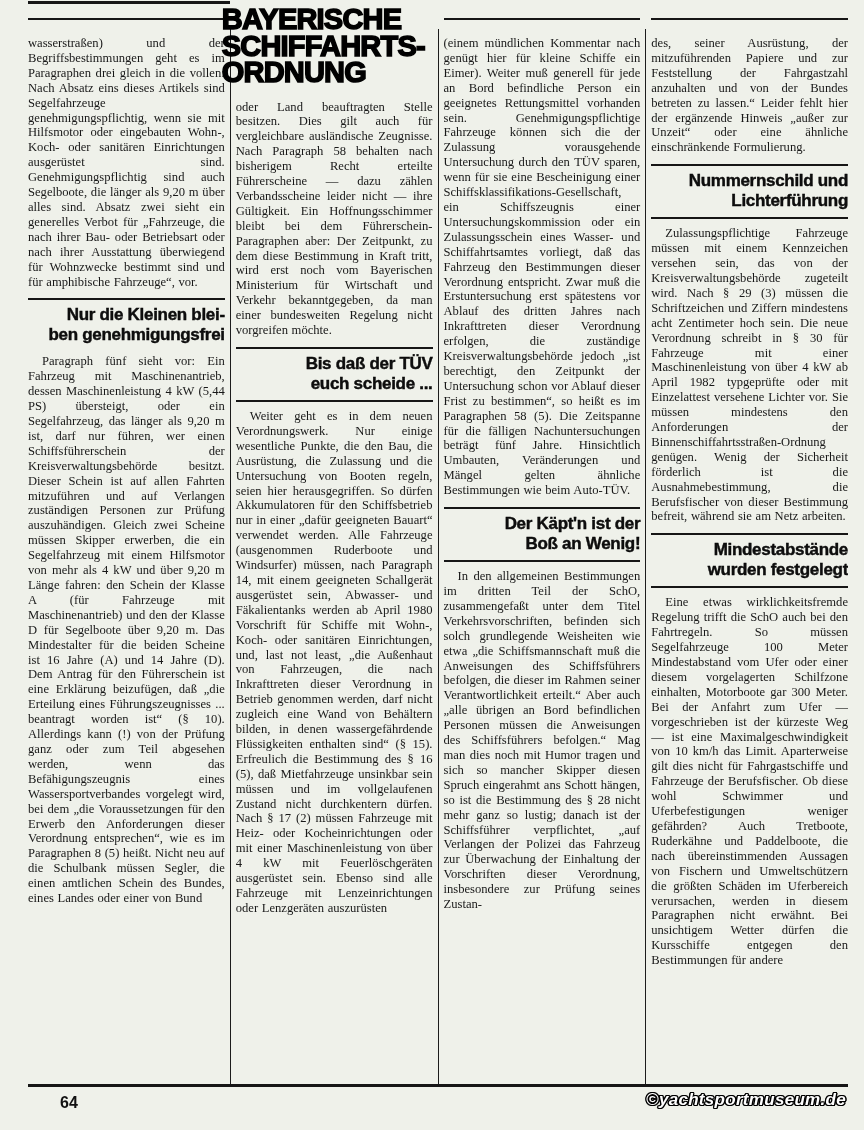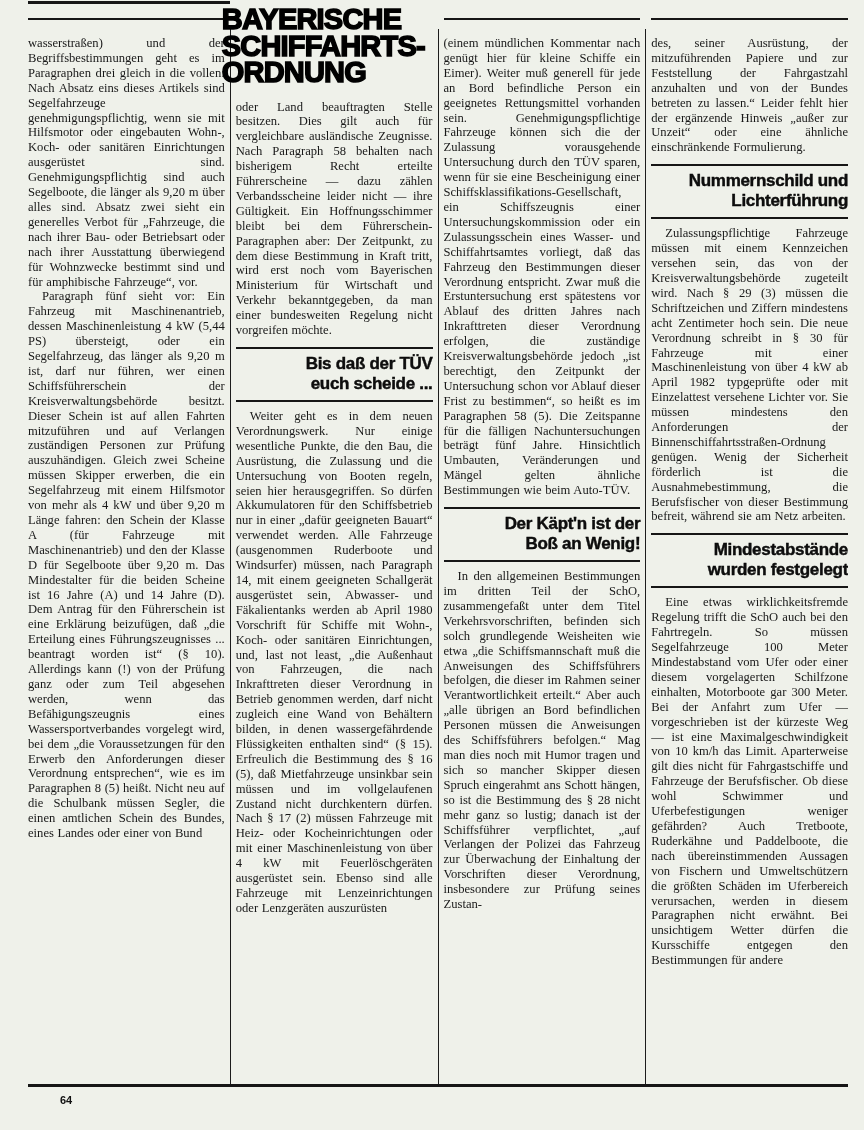--- a/index.html
+++ b/index.html
@@ -70,21 +70,21 @@
     margin: 9px 0 7px 0;
   }
   .xhead.no-bottom { border-bottom: none; padding-bottom: 2px; }
   .bottom-rule {
     position: absolute; left: 28px; top: 1084px;
     width: 820px; height: 2.5px; background: #161616;
   }
   .page-number {
     position: absolute; left: 60px; top: 1094px;
     font-family: "Liberation Sans", "DejaVu Sans", sans-serif;
-    font-weight: bold; font-size: 11px; color: #111;
+    font-weight: bold; font-size: 16px; color: #111;
   }
   .watermark {
     position: absolute; right: 18px; top: 1090px;
     font-family: "Liberation Sans", "DejaVu Sans", sans-serif;
     font-weight: bold; font-style: italic;
     font-size: 17px; letter-spacing: 0.3px;
     color: #ffffff;
     text-shadow:
       -1.4px 0 #000, 1.4px 0 #000, 0 -1.4px #000, 0 1.4px #000,
       -1px -1px #000, 1px 1px #000, -1px 1px #000, 1px -1px #000;
@@ -94,20 +94,22 @@
 <body>
 
 <div class="page">
 
   <div class="top-left-mark"></div>
 
   <div class="columns">
 
     <div class="col ruled">
       <p class="body">wasserstraßen) und der Begriffsbestimmungen geht es im Paragraphen drei gleich in die vollen: Nach Absatz eins dieses Artikels sind Segelfahrzeuge genehmigungspflichtig, wenn sie mit Hilfsmotor oder eingebauten Wohn-, Koch- oder sanitären Einrichtungen ausgerüstet sind. Genehmigungspflichtig sind auch Segelboote, die länger als 9,20 m über alles sind. Absatz zwei sieht ein generelles Verbot für „Fahrzeuge, die nach ihrer Bau- oder Betriebsart oder nach ihrer Ausstattung überwiegend für Wohnzwecke bestimmt sind und für amphibische Fahrzeuge“, vor.</p>
+      <h2 class="xhead no-bottom">Nur die Kleinen blei-
+ben genehmigungsfrei</h2>
       <p class="body indent">Paragraph fünf sieht vor: Ein Fahrzeug mit Maschinenantrieb, dessen Maschinenleistung 4 kW (5,44 PS) übersteigt, oder ein Segelfahrzeug, das länger als 9,20 m ist, darf nur führen, wer einen Schiffsführerschein der Kreisverwaltungsbehörde besitzt. Dieser Schein ist auf allen Fahrten mitzuführen und auf Verlangen zuständigen Personen zur Prüfung auszuhändigen. Gleich zwei Scheine müssen Skipper erwerben, die ein Segelfahrzeug mit einem Hilfsmotor von mehr als 4 kW und über 9,20 m Länge fahren: den Schein der Klasse A (für Fahrzeuge mit Maschinenantrieb) und den der Klasse D für Segelboote über 9,20 m. Das Mindestalter für die beiden Scheine ist 16 Jahre (A) und 14 Jahre (D). Dem Antrag für den Führerschein ist eine Erklärung beizufügen, daß „die Erteilung eines Führungszeugnisses ... beantragt worden ist“ (§ 10). Allerdings kann (!) von der Prüfung ganz oder zum Teil abgesehen werden, wenn das Befähigungszeugnis eines Wassersportverbandes vorgelegt wird, bei dem „die Voraussetzungen für den Erwerb den Anforderungen dieser Verordnung entsprechen“, wie es im Paragraphen 8 (5) heißt. Nicht neu auf die Schulbank müssen Segler, die einen amtlichen Schein des Bundes, eines Landes oder einer von Bund</p>
     </div>
 
     <div class="col-sep"></div>
 
     <div class="col">
       <div class="masthead">
         <div>BAYERISCHE</div>
         <div>SCHIFFAHRTS-</div>
         <div>ORDNUNG</div>
@@ -138,14 +140,15 @@
 wurden festgelegt</h2>
       <p class="body indent">Eine etwas wirklichkeitsfremde Regelung trifft die SchO auch bei den Fahrtregeln. So müssen Segelfahrzeuge 100 Meter Mindestabstand vom Ufer oder einer diesem vorgelagerten Schilfzone einhalten, Motorboote gar 300 Meter. Bei der Anfahrt zum Ufer — vorgeschrieben ist der kürzeste Weg — ist eine Maximalgeschwindigkeit von 10 km/h das Limit. Aparterweise gilt dies nicht für Fahrgastschiffe und Fahrzeuge der Berufsfischer. Ob diese wohl Schwimmer und Uferbefestigungen weniger gefährden? Auch Tretboote, Ruderkähne und Paddelboote, die nach übereinstimmenden Aussagen von Fischern und Umweltschützern die größten Schäden im Uferbereich verursachen, werden in diesem Paragraphen nicht erwähnt. Bei unsichtigem Wetter dürfen die Kursschiffe entgegen den Bestimmungen für andere</p>
     </div>
 
   </div>
 
   <div class="bottom-rule"></div>
 
   <div class="page-number">64</div>
 
+  <div class="watermark">©yachtsportmuseum.de</div>
 
 </div>
 
 </body></html>

